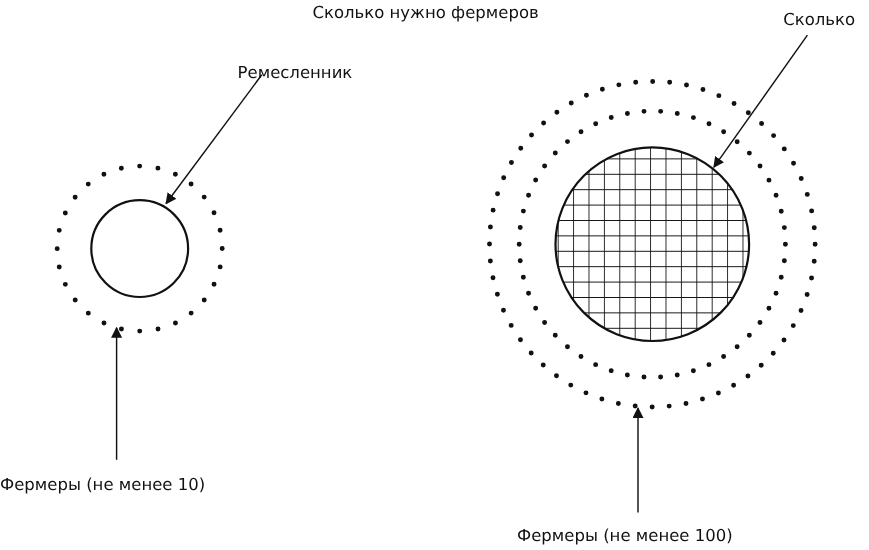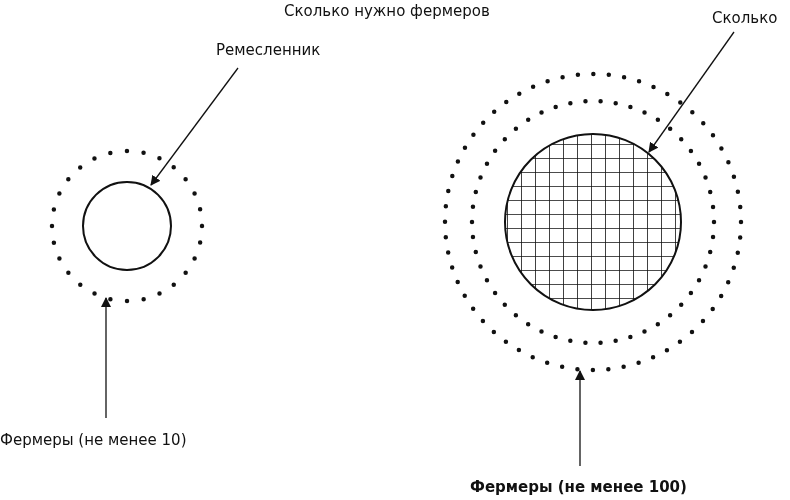--- a/index.html
+++ b/index.html
@@ -34,16 +34,16 @@
     <circle cx="593" cy="222" r="148" fill="none" stroke="#111" stroke-width="4.5" stroke-linecap="round" stroke-dasharray="0 15.5"></circle>
     <circle cx="593" cy="222" r="121" fill="none" stroke="#111" stroke-width="4.5" stroke-linecap="round" stroke-dasharray="0 15.2"></circle>
     <rect x="500" y="130" width="190" height="190" fill="url(#grid)" clip-path="url(#fc)"></rect>
     <circle cx="593" cy="222" r="88" fill="none" stroke="#111" stroke-width="2"></circle>
     <line x1="734" y1="32" x2="649" y2="152" stroke="#111" stroke-width="1.3" marker-end="url(#ah)"></line>
     <line x1="580" y1="466" x2="580" y2="371" stroke="#111" stroke-width="1.3" marker-end="url(#ah)"></line>
   </g>
 </svg>
 
 <div class="lbl" style="left:284px; top:2px;">Сколько нужно фермеров</div>
-<div class="lbl" style="left:216px; top:41px;">Ремесленник</div>
+<div class="lbl" style="left:216px; top:57px;">Ремесленник</div>
 <div class="lbl" style="left:712px; top:9px;">Сколько</div>
 <div class="lbl" style="left:0px; top:431px;text-align:right;">Фермеры (не менее 10)</div>
-<div class="lbl" style="left:470px; top:478px;font-weight:bold;">Фермеры (не менее 100)</div>
+<div class="lbl" style="left:470px; top:478px;">Фермеры (не менее 100)</div>
 
 </body></html>

